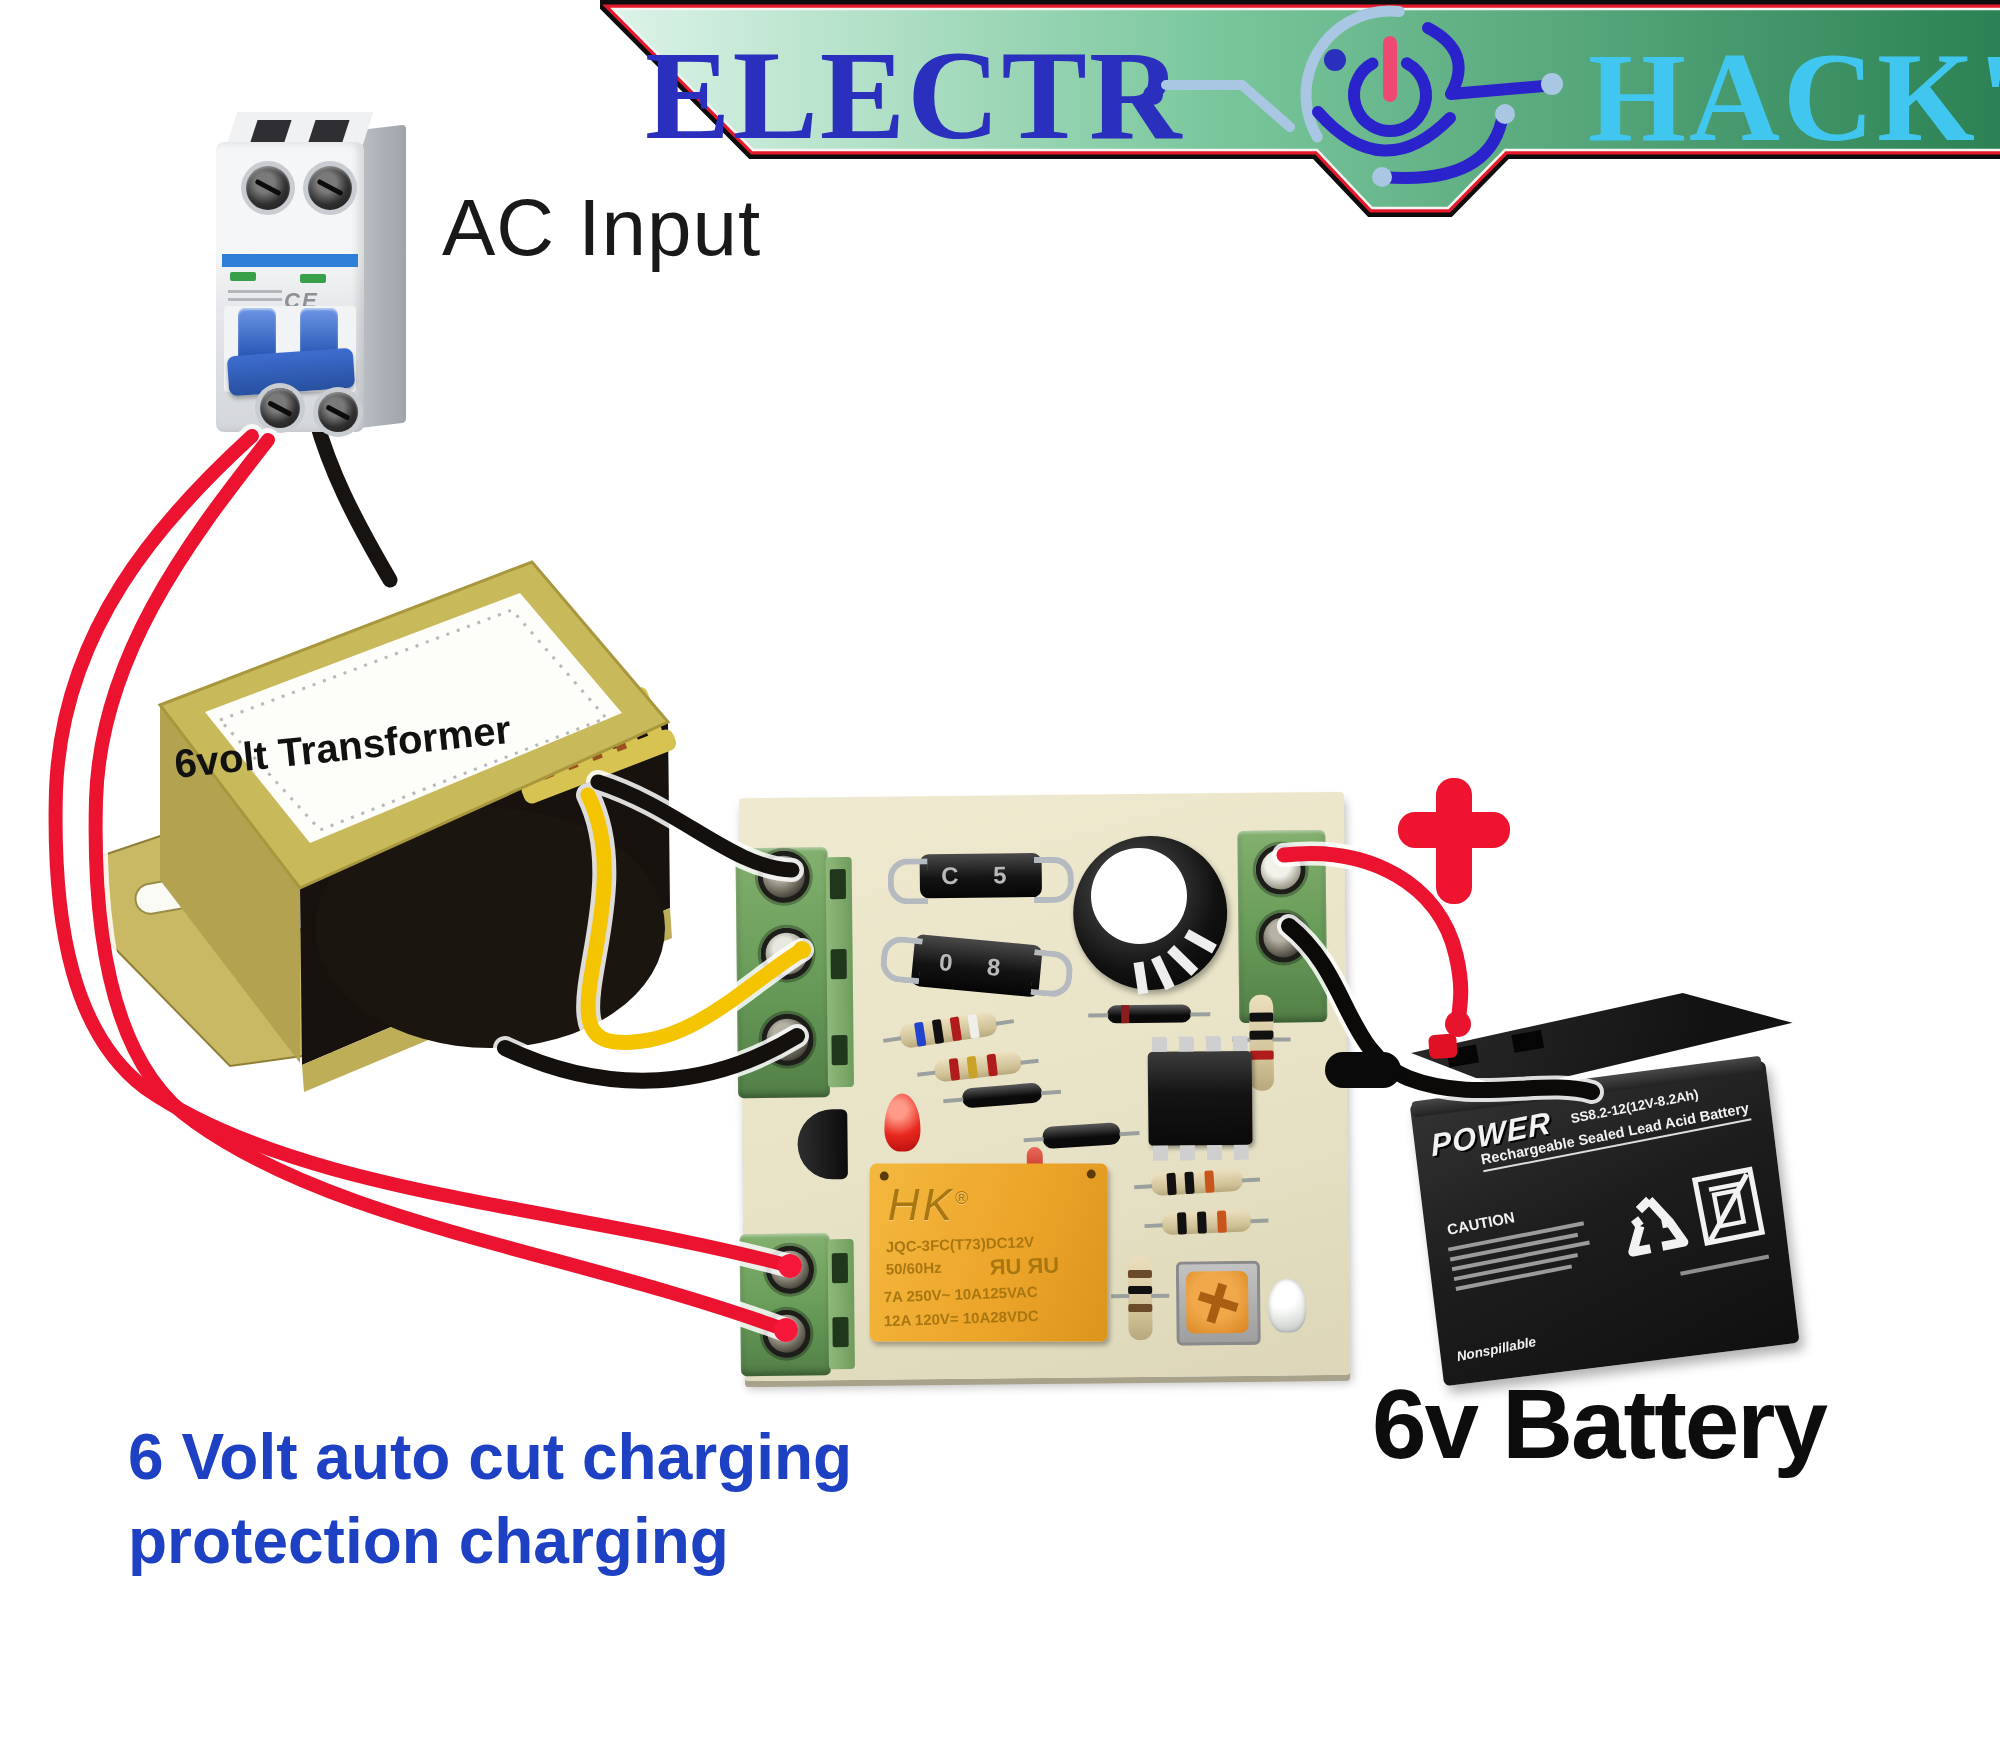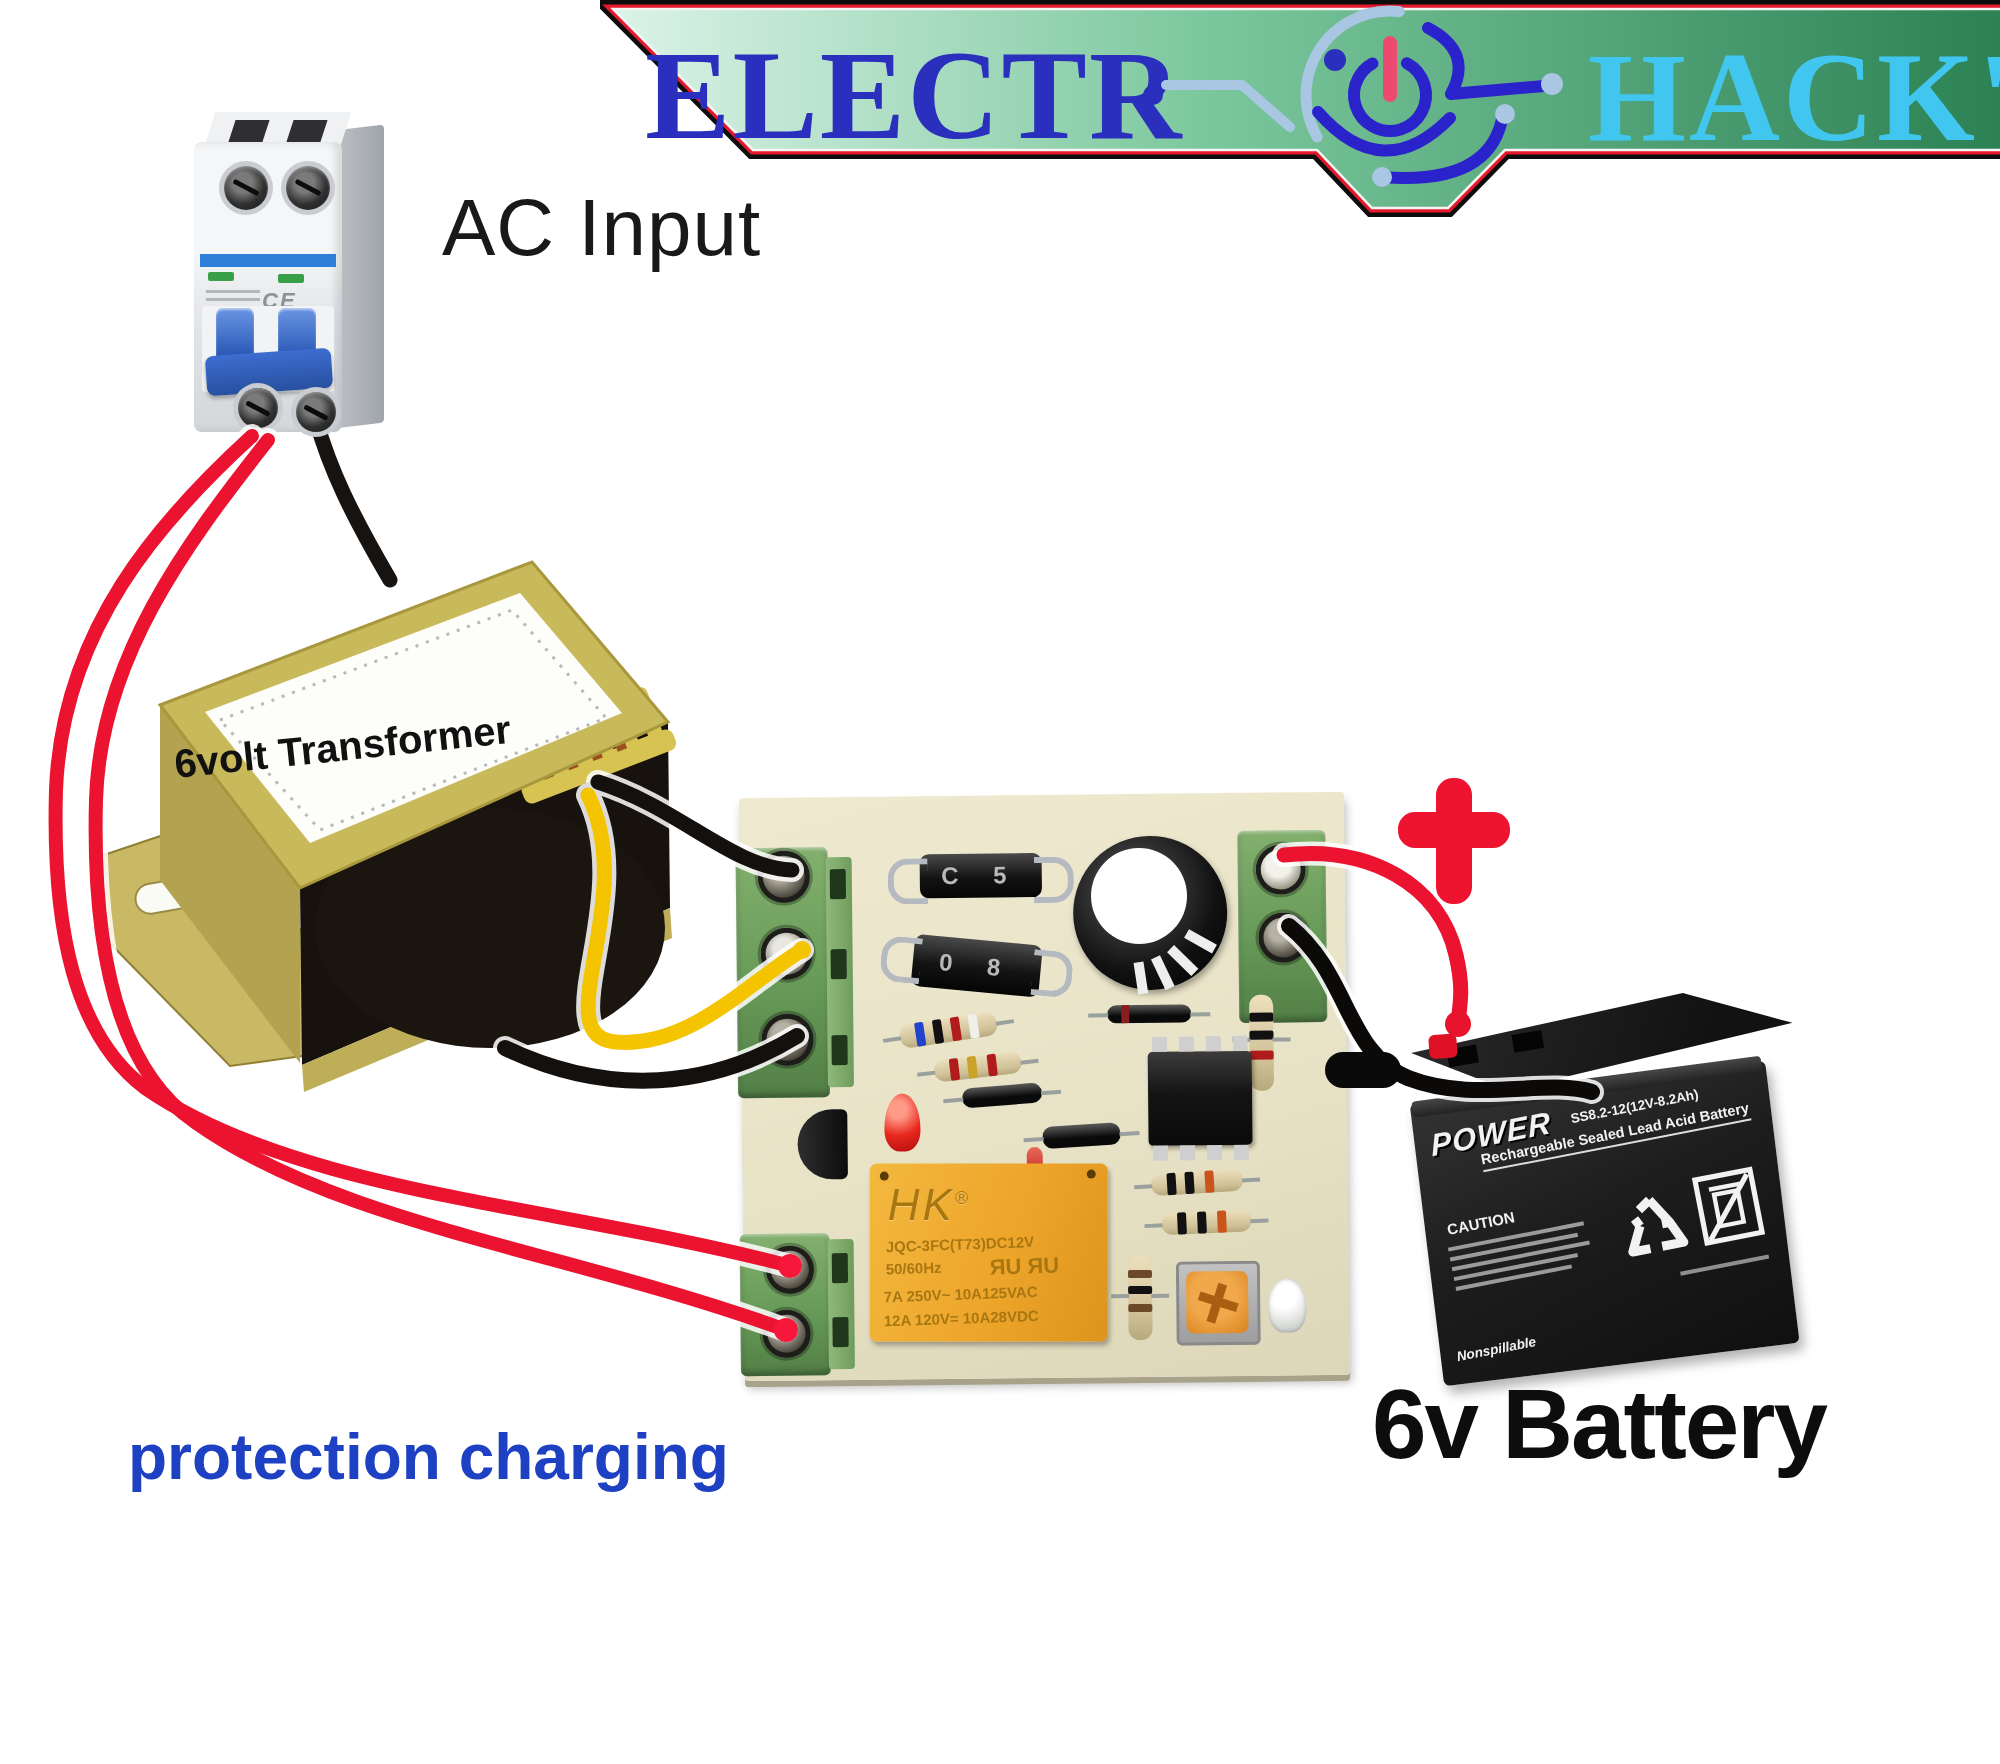--- a/index.html
+++ b/index.html
@@ -75,21 +75,21 @@
       <path d="M828 28 Q874 52 851 94 L944 86" fill="none" stroke="#2a23cc" stroke-width="12" stroke-linecap="round" stroke-linejoin="round"></path>
       <path d="M718 112 Q783 186 850 118" fill="none" stroke="#2a23cc" stroke-width="12" stroke-linecap="round"></path>
       <path d="M782 177 Q892 186 903 114" fill="none" stroke="#2a23cc" stroke-width="12" stroke-linecap="round"></path>
       <circle cx="952" cy="84" r="11" fill="#a9c6e2"></circle>
       <circle cx="905" cy="114" r="10" fill="#a9c6e2"></circle>
       <circle cx="782" cy="177" r="10" fill="#a9c6e2"></circle>
     </g>
     <text x="988" y="140" font-family="Liberation Serif, serif" font-weight="bold" font-size="126" fill="#41c7ef" letter-spacing="3">HACK'S</text>
   </svg>
 
-  <div class="abs" style="left:144px;top:100px;width:280px;height:345px;z-index:2;text-align:center;">
+  <div class="abs" style="left:166px;top:100px;width:280px;height:345px;z-index:2;text-align:center;">
     <div class="abs" style="left:182px;top:28px;width:58px;height:298px;background:linear-gradient(90deg,#c2c6cb,#9fa4aa);transform:skewY(-7deg);border-radius:4px;"></div>
     <div class="abs" style="left:64px;top:12px;width:136px;height:46px;background:#f0f1f3;transform:skewX(-18deg);"></div>
     <div class="abs" style="left:88px;top:20px;width:34px;height:22px;background:#2e2e33;transform:skewX(-18deg);"></div>
     <div class="abs" style="left:146px;top:20px;width:34px;height:22px;background:#2e2e33;transform:skewX(-18deg);"></div>
     <div class="abs" style="left:50px;top:42px;width:148px;height:290px;border-radius:8px;background:linear-gradient(180deg,#f5f6f7 0 38%,#e4e6e9 60%,#d4d7da);box-shadow:inset -6px 0 8px rgba(0,0,0,.12);"></div>
     <div class="screw" style="left:80px;top:66px;width:44px;height:44px;">
         <i></i>
       </div>
     <div class="screw" style="left:142px;top:66px;width:44px;height:44px;">
         <i></i>
@@ -324,16 +324,17 @@
 
     <g fill="#ee1430">
       <rect x="1398" y="812" width="112" height="36" rx="17"></rect>
       <rect x="1436" y="778" width="36" height="126" rx="17"></rect>
     </g>
     <rect x="1325" y="1052" width="76" height="36" rx="18" fill="#0a0a0a"></rect>
   </svg>
 
   <div class="abs" style="left:1372px;top:1368px;font-size:98px;font-weight:bold;color:#0d0d0d;letter-spacing:-2px;z-index:6;">6v Battery</div>
   <div class="abs" style="left:128px;top:1415px;z-index:6;color:#1d41c2;font-size:64px;font-weight:bold;line-height:1.32;">
+    <div>6 Volt auto cut charging</div>
     <div>protection charging</div>
   </div>
 
 </div>
 
 </body></html>

